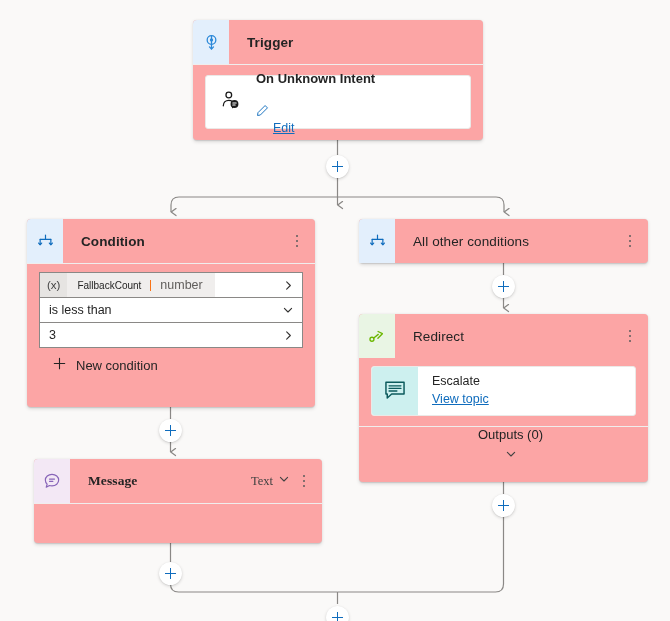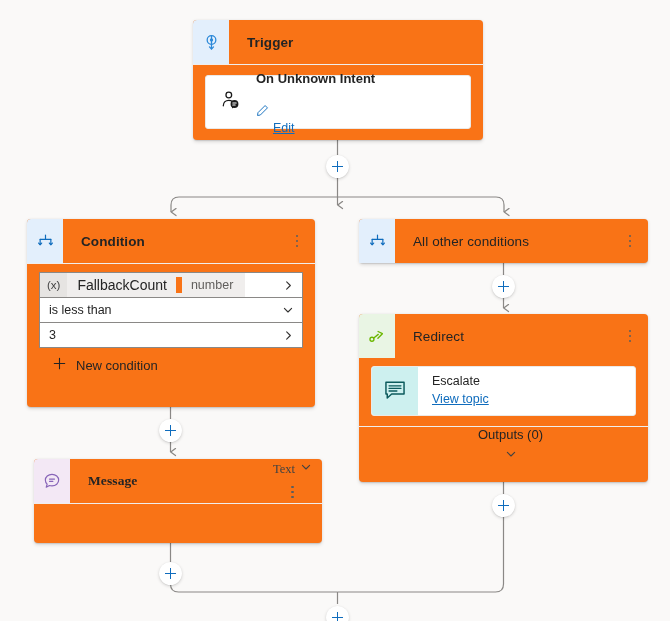--- a/index.html
+++ b/index.html
@@ -26,21 +26,21 @@
     position: absolute;
     left: 0; top: 0;
     width: 670px;
     height: 621px;
     pointer-events: none;
   }
 
   
   .node {
     position: absolute;
-    background: #f97316;
+    background: #fca5a5;
     border-radius: 4px;
     box-shadow: 0 0.3px 0.9px rgba(0,0,0,0.10), 0 1.6px 3.6px rgba(0,0,0,0.13);
     box-sizing: border-box;
   }
   .node-header {
     display: flex;
     align-items: center;
     height: 44px;
     position: relative;
   }
@@ -64,21 +64,20 @@
     letter-spacing: 0.1px;
     white-space: nowrap;
   }
   .node-title.reg { font-weight: 400; }
   .header-right {
     margin-left: auto;
     display: flex;
     align-items: center;
     gap: 6px;
     padding-right: 10px;
-    flex-direction: column;
   }
   .hdr-select {
     display: flex;
     align-items: center;
     gap: 5px;
     font-size: 12.5px;
     color: #424242;
   }
   .kebab {
     width: 16px;
@@ -162,23 +161,23 @@
     padding: 0 7px;
     font-size: 11.5px;
     color: #424242;
     background: #e6e4e2;
     height: 100%;
     display: flex;
     align-items: center;
   }
   .varpill .vname {
     padding: 0 9px 0 10px;
-    font-size: 14px;
-    color: #242424;
-    border-right: 6px solid #f97316;
+    font-size: 10px;
+    color: #242424;
+    border-right: 1px solid #f97316;
   }
   .varpill .vtype {
     padding: 0 12px 0 9px;
     font-size: 12.5px;
     color: #605e5c;
   }
   .cond-row .ctext { padding-left: 9px; }
   .cond-row .caret {
     margin-left: auto;
     padding-right: 8px;

